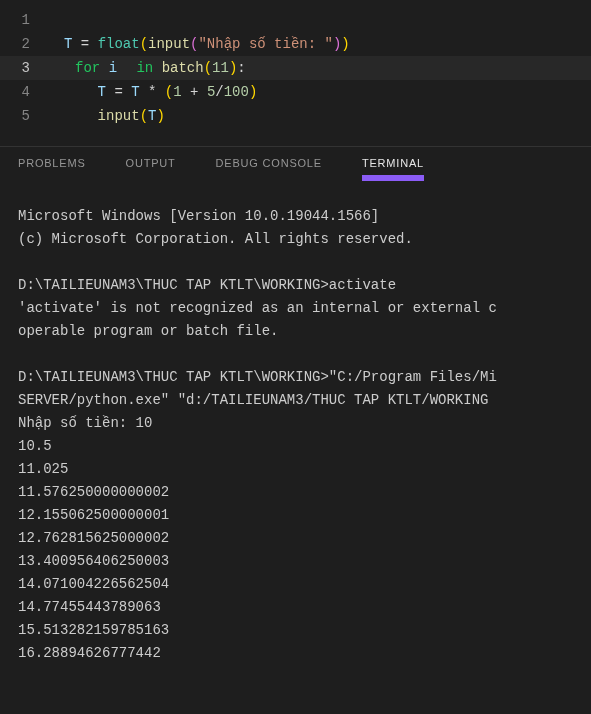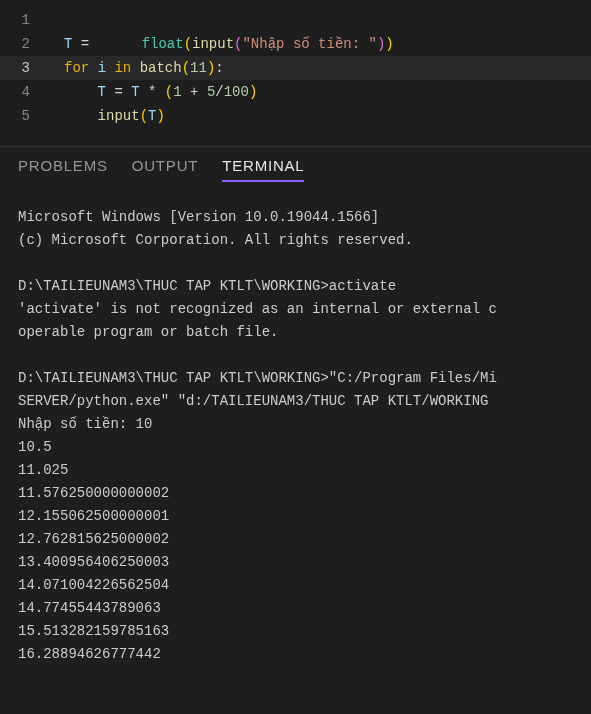--- a/index.html
+++ b/index.html
@@ -35,48 +35,48 @@
   color: #c6c6c6;
 }
 .code-content {
   white-space: pre;
   flex: 1;
   padding-left: 14px;
 }
 .tok-var { color: #9cdcfe; }
 .tok-op { color: #d4d4d4; }
 .tok-func { color: #dcdcaa; }
-.tok-builtin { color: #4ec9b0; margin-left: 44px; }
+.tok-builtin { color: #4ec9b0; }
 .tok-str { color: #ce9178; }
 .tok-num { color: #b5cea8; }
-.tok-keyword { color: #eab308; }
+.tok-keyword { color: #22c55e; margin-left: 11px; }
 .tok-paren-y { color: #ffd700; }
 .tok-paren-p { color: #da70d6; }
 
 .panel {
   margin-top: 18px;
   border-top: 1px solid #333;
 }
 .tabs {
   display: flex;
   padding: 10px 18px 6px 18px;
-  gap: 24px;
+  gap: 40px;
   font-family: -apple-system, 'Segoe UI', sans-serif;
-  font-size: 15px;
+  font-size: 11px;
   letter-spacing: 0.8px;
 }
 .tab {
   color: #969696;
   text-transform: uppercase;
   cursor: pointer;
   padding-bottom: 6px;
 }
 .tab.active {
   color: #e7e7e7;
-  border-bottom: 2px solid #8b5cf6;
+  border-bottom: 6px solid #8b5cf6;
 }
 .terminal {
   padding: 18px 28px 0 18px;
   font-family: 'Consolas', 'Courier New', monospace;
   font-size: 14px;
   line-height: 23px;
   color: #cccccc;
   white-space: pre-wrap;
   word-break: break-all;
 }
@@ -107,16 +107,17 @@
     <div class="code-line">
       <div class="line-number">5</div>
       <div class="code-content"><span class="tok-op">    </span><span class="tok-func">input</span><span class="tok-paren-y">(</span><span class="tok-var">T</span><span class="tok-paren-y">)</span></div>
     </div>
   </div>
 
 <div class="panel">
   <div class="tabs" id="tabs">
       <div class="tab">PROBLEMS</div>
       <div class="tab">OUTPUT</div>
+      <div class="tab">DEBUG CONSOLE</div>
       <div class="tab active">TERMINAL</div>
     </div>
   <div class="terminal" id="terminal"><div class="terminal-line">Microsoft Windows [Version 10.0.19044.1566]</div><div class="terminal-line">(c) Microsoft Corporation. All rights reserved.</div><div class="terminal-line"></div><div class="terminal-line">D:\TAILIEUNAM3\THUC TAP KTLT\WORKING&gt;activate</div><div class="terminal-line">'activate' is not recognized as an internal or external c</div><div class="terminal-line">operable program or batch file.</div><div class="terminal-line"></div><div class="terminal-line">D:\TAILIEUNAM3\THUC TAP KTLT\WORKING&gt;"C:/Program Files/Mi</div><div class="terminal-line">SERVER/python.exe" "d:/TAILIEUNAM3/THUC TAP KTLT/WORKING </div><div class="terminal-line">Nhập số tiền: 10</div><div class="terminal-line">10.5</div><div class="terminal-line">11.025</div><div class="terminal-line">11.576250000000002</div><div class="terminal-line">12.155062500000001</div><div class="terminal-line">12.762815625000002</div><div class="terminal-line">13.400956406250003</div><div class="terminal-line">14.071004226562504</div><div class="terminal-line">14.77455443789063</div><div class="terminal-line">15.513282159785163</div><div class="terminal-line">16.28894626777442</div></div>
 </div>
 
 </body></html>

